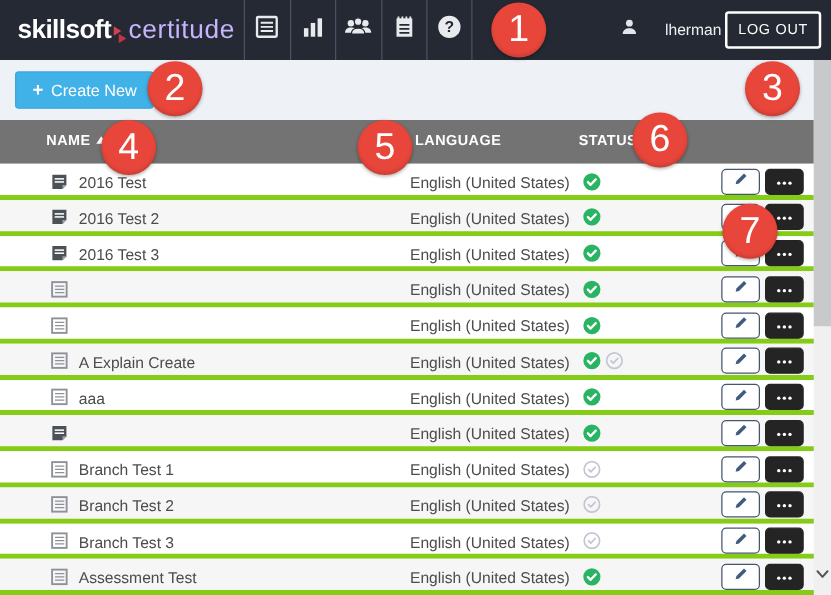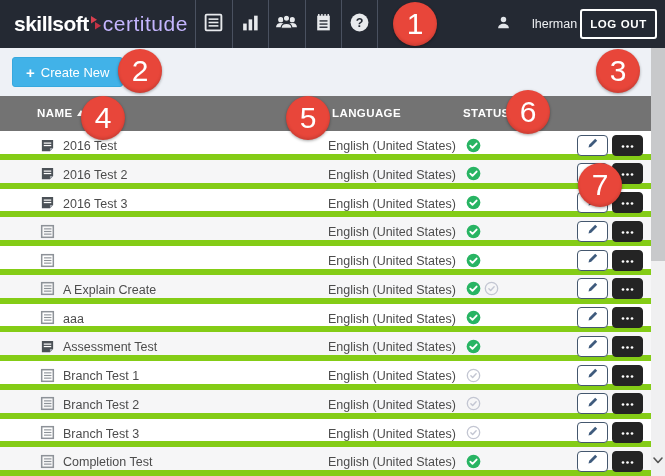--- a/index.html
+++ b/index.html
@@ -2,47 +2,47 @@
 <html><head>
 <meta charset="utf-8">
 <style>
   * { margin:0; padding:0; box-sizing:border-box; }
   html,body { width:665px; height:476px; overflow:hidden; }
   body { font-family:"Liberation Sans", sans-serif; background:#fff; position:relative; }
   .app { position:relative; width:665px; height:476px; overflow:hidden; }
 
   
   .header { position:absolute; left:0; top:0; width:665px; height:48px; background:#242933; display:flex; align-items:center; }
-  .logo { display:flex; align-items:center; margin-left:14px; white-space:nowrap; }
+  .logo { display:flex; align-items:flex-end; margin-left:14px; white-space:nowrap; }
   .logo .brand { color:#fff; font-weight:bold; font-size:21px; letter-spacing:-0.5px; }
   .logo .chevrons { width:12px; height:14px; margin:0 1px 0 1px; position:relative; top:-1px; }
   .logo .product { color:#c4b5fd; font-weight:300; font-size:21px; letter-spacing:0.5px; }
   .nav-icons { position:absolute; left:195px; top:0; height:48px; display:flex; }
   .nav-cell { width:36.5px; height:48px; display:flex; align-items:center; justify-content:center; border-left:1px solid #4a5160; cursor:pointer; }
   .nav-cell:last-child { border-right:1px solid #4a5160; }
   .hdr-user { position:absolute; left:496px; top:0; height:48px; display:flex; align-items:center; gap:21px; }
   .hdr-user .uname { color:#eef0f3; font-size:12.5px; }
-  .logout-btn { position:absolute; left:580px; top:9px; width:77px; height:30px; background:transparent; border:2px solid #fff; border-radius:3px; color:#fff; font-family:"Liberation Sans",sans-serif; font-size:11.5px; font-weight:bold; letter-spacing:0.6px; cursor:pointer; }
+  .logout-btn { position:absolute; left:580px; top:9px; width:77px; height:30px; background:transparent; border:2px solid #fff; border-radius:3px; color:#fff; font-family:"Liberation Sans",sans-serif; font-size:11.5px; font-weight:normal; letter-spacing:0.6px; cursor:pointer; }
 
   
   .toolbar { position:absolute; left:0; top:48px; width:665px; height:48px; background:#eef1f6; }
   .create-btn { position:absolute; left:12px; top:9px; height:30px; padding:0 13px; background:#41b2e8; border:1px solid #37a8de; border-radius:3px; color:#fff; font-family:"Liberation Sans",sans-serif; font-size:13px; cursor:pointer; display:flex; align-items:center; gap:6px; }
   .create-btn .plus { font-weight:bold; font-size:15px; line-height:1; }
   .tb-search-icon { position:absolute; left:265px; top:63px; cursor:pointer; }
   .search-input { position:absolute; left:463px; top:57px; width:198px; height:29px; background:#fff; border:1px solid #d4d8de; border-radius:3px; font-family:"Liberation Sans",sans-serif; font-size:12.5px; color:#444; text-align:center; outline:none; }
   .search-input::placeholder { color:#444; opacity:1; }
 
   
   .thead { position:absolute; left:0; top:96px; width:665px; height:35px; background:#737373; color:#fff; font-size:11.5px; font-weight:bold; letter-spacing:0.4px; }
   .thead .th { position:absolute; top:11px; cursor:pointer; }
   .th-name { left:37px; } .th-lang { left:332px; } .th-status { left:463px; }
   .sort-arrow { display:inline-block; width:0; height:0; border-left:4.5px solid transparent; border-right:4.5px solid transparent; border-bottom:6px solid #fff; margin-left:5px; position:relative; top:-1px; }
 
   .rows { position:absolute; left:0; top:131px; width:665px; }
-  .row { position:relative; width:665px; height:28.75px; background:#fff; border-bottom:6px solid #84cc16; }
+  .row { position:relative; width:665px; height:28.75px; background:#fff; border-bottom:4px solid #84cc16; }
   .row.alt { background:#f6f6f7; }
   .row .type-icon { position:absolute; left:40px; top:6.5px; }
   .row .cell-name { position:absolute; left:63px; top:8px; font-size:12.5px; color:#4c4c4c; }
   .row .cell-lang { position:absolute; left:328px; top:8px; font-size:12.5px; color:#4c4c4c; }
   .row .cell-status { position:absolute; left:466px; top:6.5px; display:flex; gap:3px; }
   .row .cell-actions { position:absolute; left:577px; top:3.5px; display:flex; gap:4px; }
   .edit-btn { width:31px; height:21px; background:#fff; border:1px solid #44576e; border-radius:4px; display:flex; align-items:center; justify-content:center; cursor:pointer; padding:0; }
   .more-btn { width:31px; height:21px; background:#242424; border:1px solid #242424; border-radius:4px; display:flex; align-items:center; justify-content:center; cursor:pointer; padding:0; }
 
   
@@ -359,21 +359,20 @@
           </button>
         </span>
       </div>
       <div class="row alt">
         <span class="type-icon"><svg width="15" height="15" viewBox="0 0 16 16">
             <path d="M2 2h12v8.6L10.6 14H2z" fill="#4b5157"></path>
             <path d="M10.6 14v-3.4H14z" fill="#9ba1a8"></path>
             <rect x="4" y="4.8" width="8" height="1.3" fill="#fff"></rect>
             <rect x="4" y="7.4" width="8" height="1.3" fill="#fff"></rect>
           </svg></span>
-        <span class="cell-name">Assessment Test</span>
         <span class="cell-lang">English (United States)</span>
         <span class="cell-status">
           <span><svg width="15" height="15" viewBox="0 0 16 16">
               <circle cx="8" cy="8" r="7.3" fill="#28b463"></circle>
               <path d="M4.6 8.2l2.3 2.3 4.4-4.6" fill="none" stroke="#fff" stroke-width="2" stroke-linecap="round" stroke-linejoin="round"></path>
             </svg></span>
         </span>
         <span class="cell-actions">
           <button class="edit-btn">
             <span><svg width="13" height="13" viewBox="0 0 16 16">
@@ -479,21 +478,21 @@
           </button>
         </span>
       </div>
       <div class="row alt">
         <span class="type-icon"><svg width="15" height="15" viewBox="0 0 16 16">
             <rect x="1.8" y="1.8" width="12.4" height="12.4" fill="none" stroke="#8d9298" stroke-width="1.6"></rect>
             <line x1="4.3" y1="5.2" x2="12.2" y2="5.2" stroke="#8d9298" stroke-width="1.2"></line>
             <line x1="4.3" y1="8" x2="12.2" y2="8" stroke="#8d9298" stroke-width="1.2"></line>
             <line x1="4.3" y1="10.8" x2="12.2" y2="10.8" stroke="#8d9298" stroke-width="1.2"></line>
           </svg></span>
-        <span class="cell-name">Completion Test</span>
+        <span class="cell-name">Assessment Test</span>
         <span class="cell-lang">English (United States)</span>
         <span class="cell-status">
           <span><svg width="15" height="15" viewBox="0 0 16 16">
               <circle cx="8" cy="8" r="7.3" fill="#28b463"></circle>
               <path d="M4.6 8.2l2.3 2.3 4.4-4.6" fill="none" stroke="#fff" stroke-width="2" stroke-linecap="round" stroke-linejoin="round"></path>
             </svg></span>
         </span>
         <span class="cell-actions">
           <button class="edit-btn">
             <span><svg width="13" height="13" viewBox="0 0 16 16">

